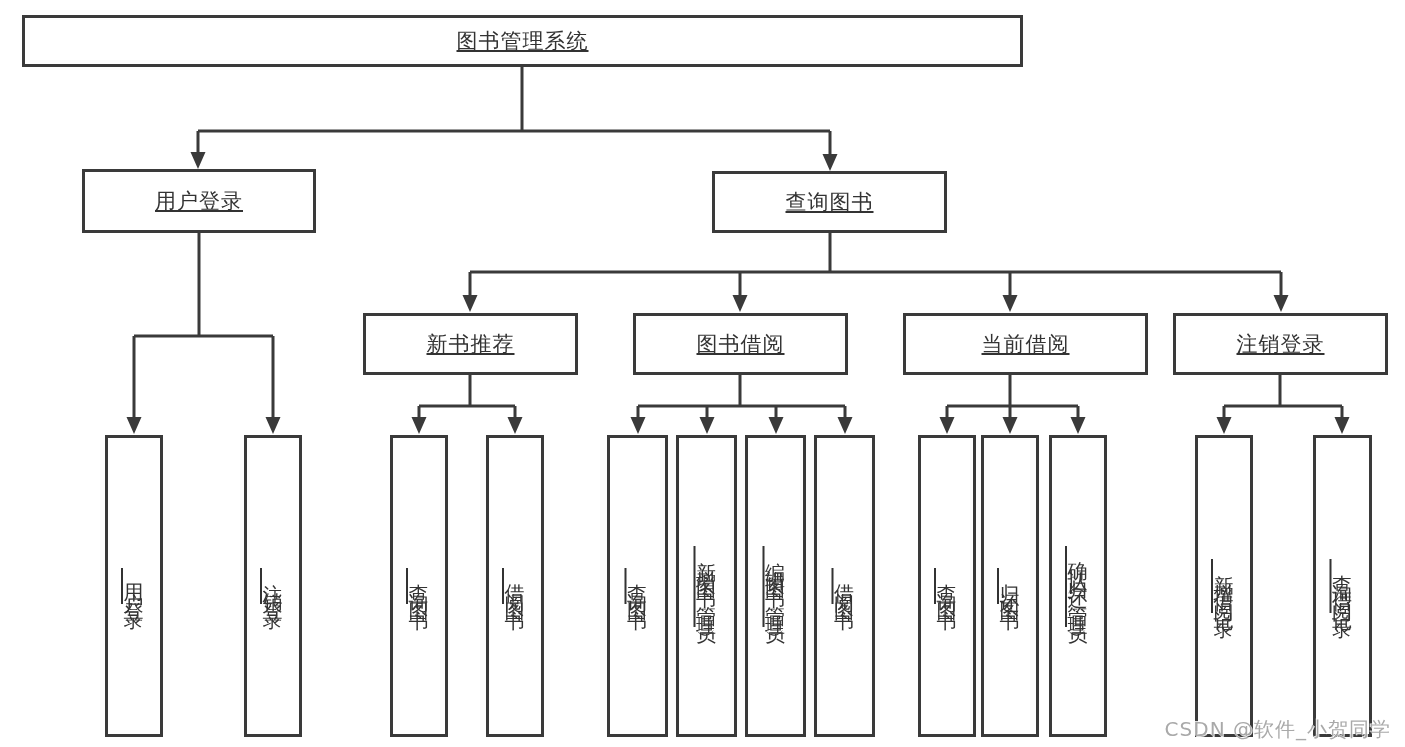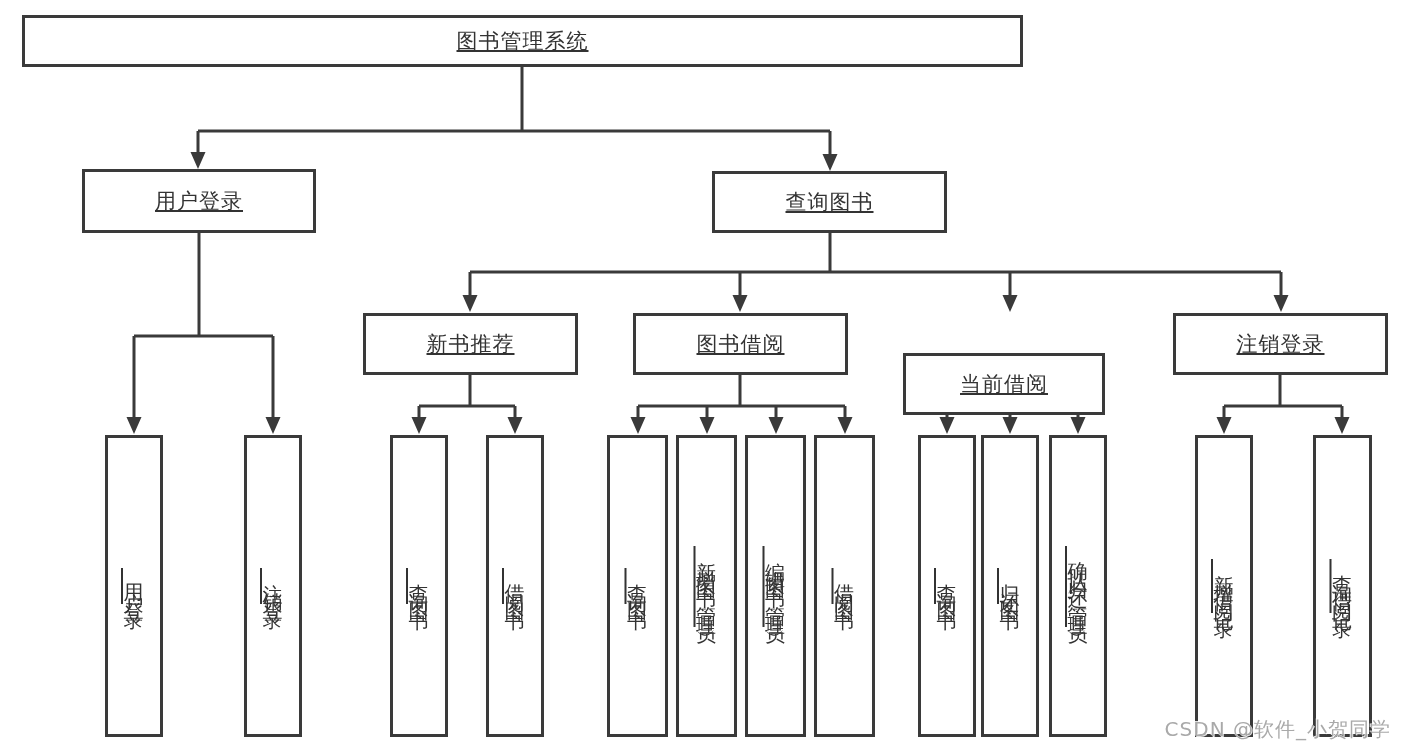--- a/index.html
+++ b/index.html
@@ -103,21 +103,21 @@
   <div class="node hnode" style="left:712px; top:171px; width:235px; height:62px;">
     <span>查询图书</span>
   </div>
 
   <div class="node hnode" style="left:363px; top:313px; width:215px; height:62px;">
     <span>新书推荐</span>
   </div>
   <div class="node hnode" style="left:633px; top:313px; width:215px; height:62px;align-items:center;">
     <span>图书借阅</span>
   </div>
-  <div class="node hnode" style="left:903px; top:313px; width:202px; height:62px;margin-top:40px;">
+  <div class="node hnode" style="left:903px; top:313px; width:245px; height:62px;">
     <span>当前借阅</span>
   </div>
   <div class="node hnode" style="left:1173px; top:313px; width:215px; height:62px;">
     <span>注销登录</span>
   </div>
 
   <div class="node vnode" style="left:105px; top:435px; width:58px; height:302px;">
     <span>用户登录</span>
   </div>
   <div class="node vnode" style="left:244px; top:435px; width:58px; height:302px;">

